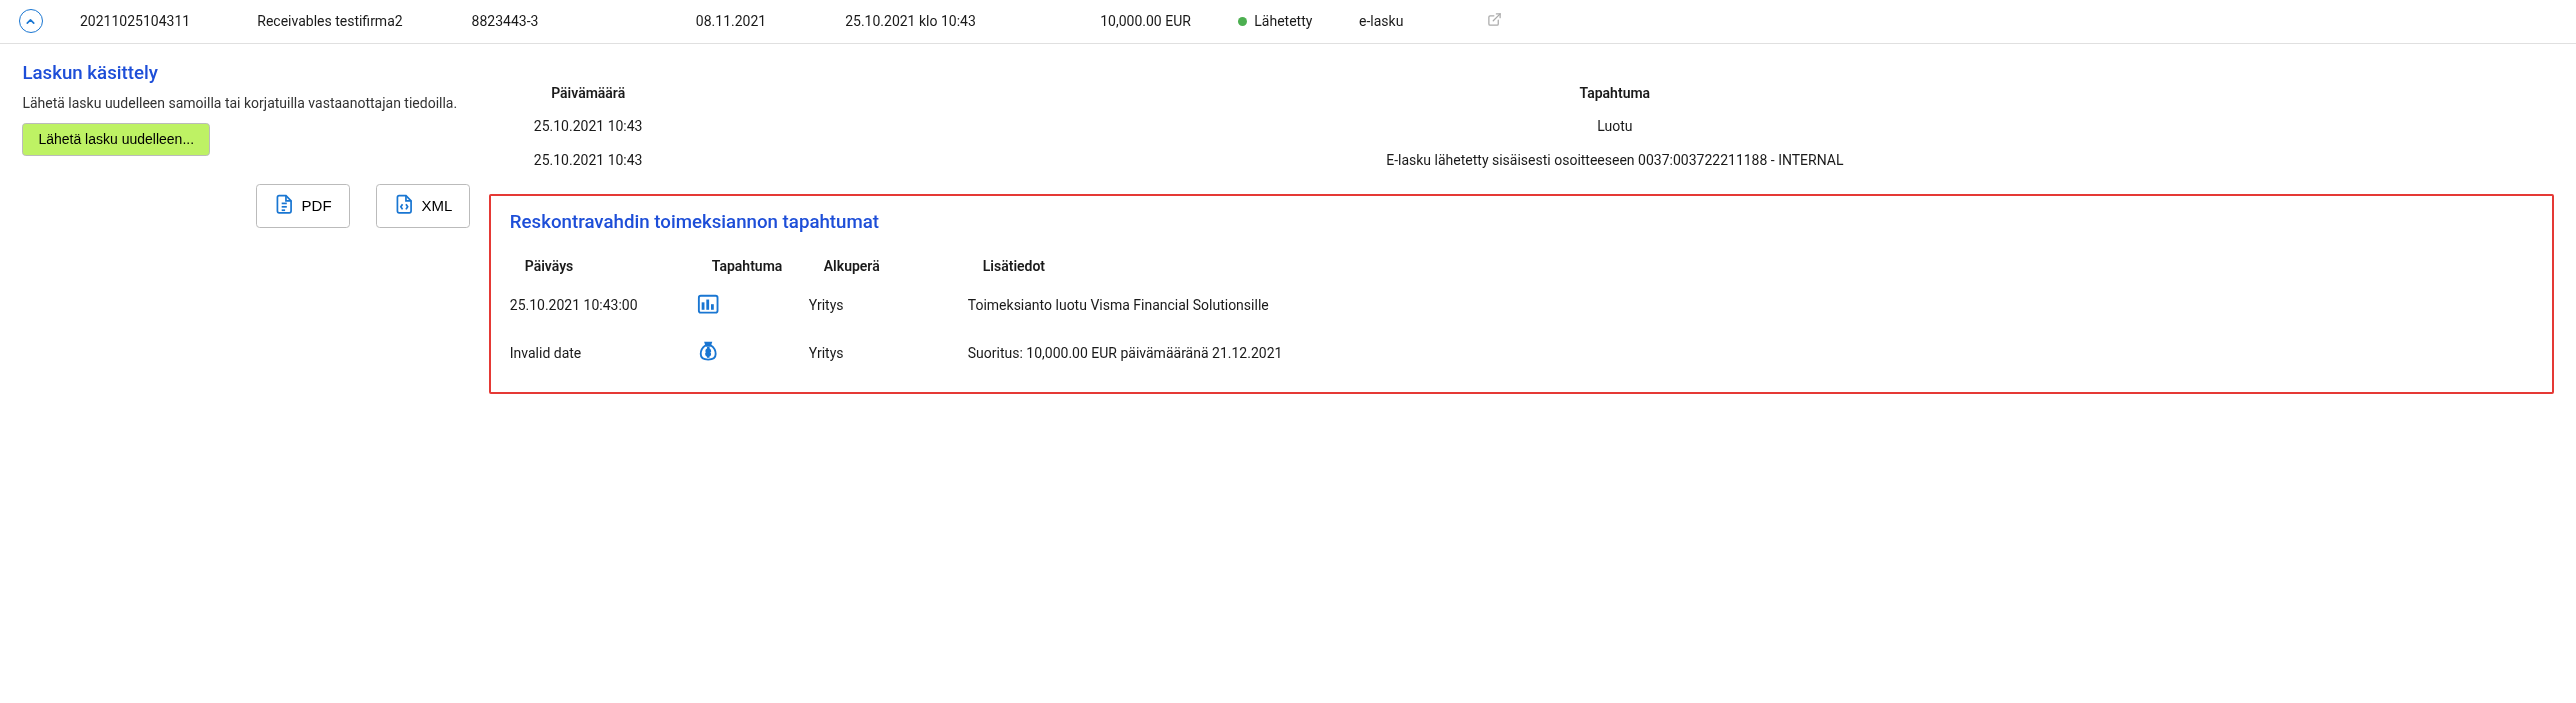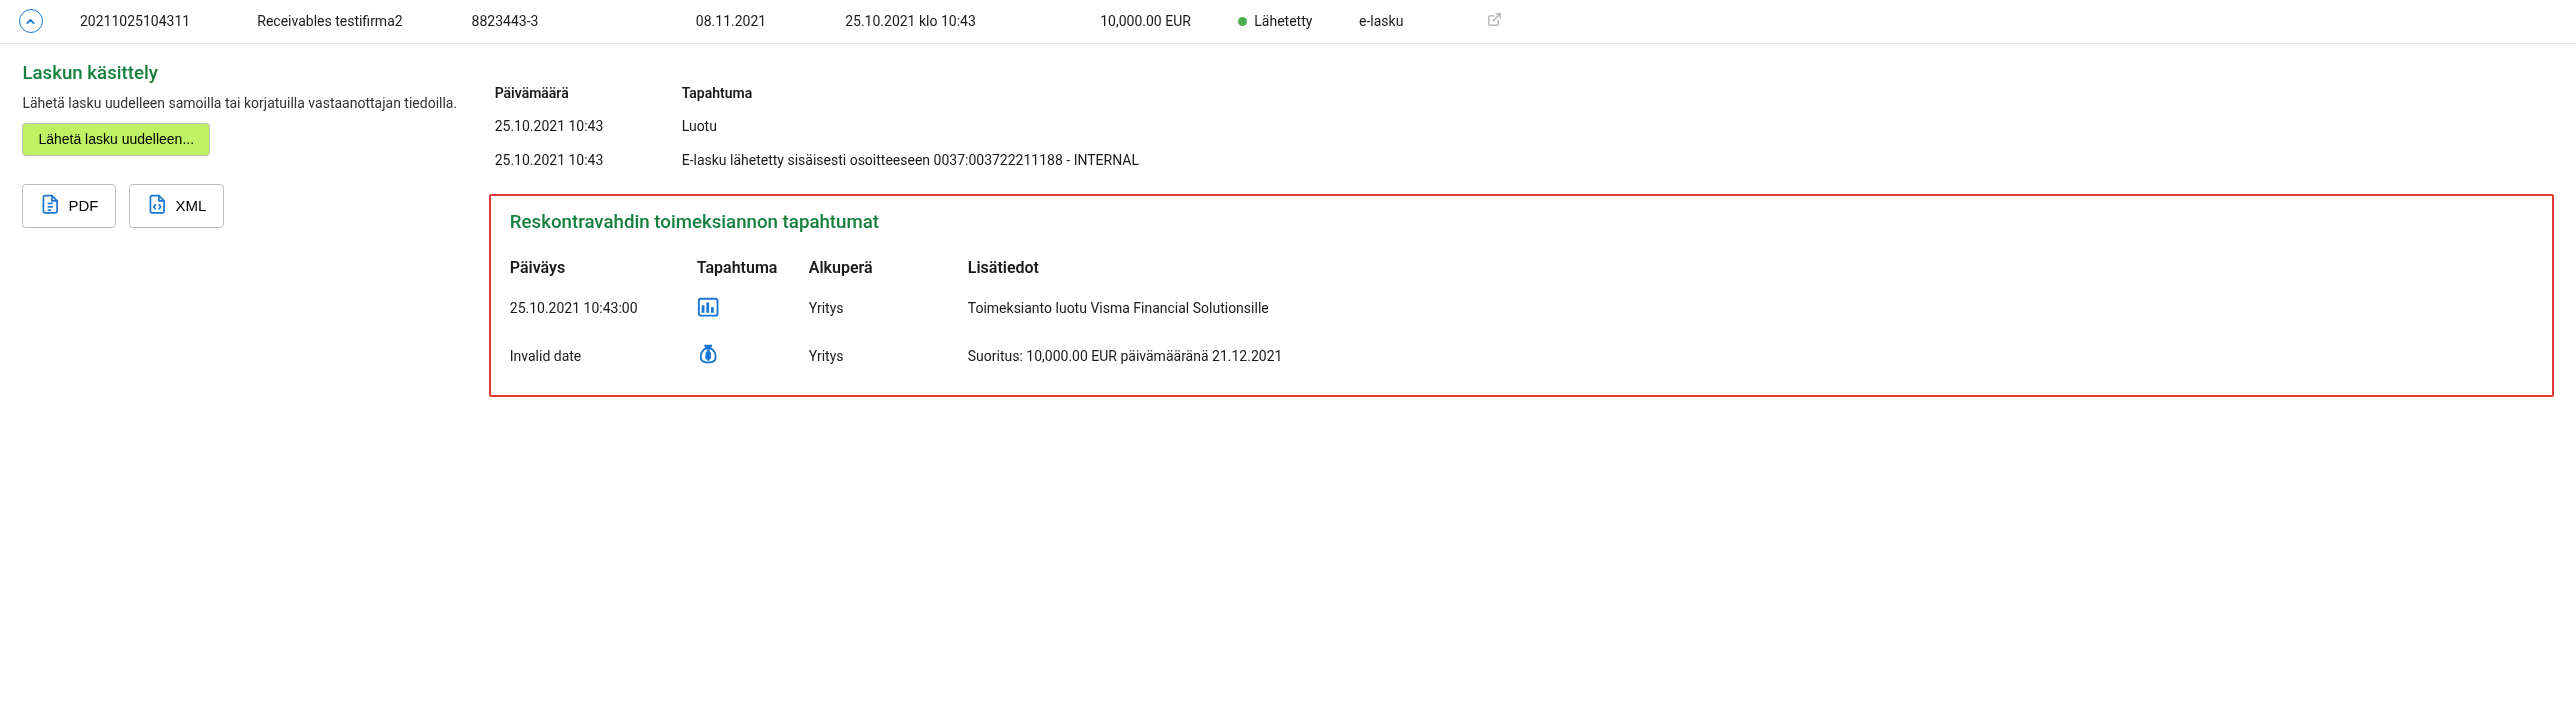--- a/index.html
+++ b/index.html
@@ -18,38 +18,38 @@
     .col-status { width: 131px; display:flex; align-items:center; justify-content:center; gap:7.5px; }
     .dot { width: 9.3px; height: 9.3px; border-radius: 50%; background: #4caf50; flex-shrink:0; }
     .col-type { width: 112px; }
     .col-ext { width: 47px; text-align:center; }
     .ext-icon { color: #999; }
     
     .detail { display:flex; padding: 18.7px 22.4px; gap: 18.7px; }
     .left-col { width: 448px; flex-shrink:0; }
     .right-col { flex: 1; }
     
-    h3 { font-size: 18.7px; font-weight: 500; margin-bottom: 11.2px; color: #15803d; }
+    h3 { font-size: 18.7px; font-weight: 500; margin-bottom: 11.2px; color: #1d4ed8; }
     .desc { font-size: 14px; color: #333; margin-bottom: 11.2px; }
     .btn { display:inline-block; padding: 7.5px 15px; border: 0.9px solid #bbb; border-radius: 3.7px; background: #bef264; font-size: 14px; cursor: pointer; }
     
     .attach-section { margin-top: 28px; }
-    .attach-row { display:flex; gap: 13px; margin-top: 9.3px; }
+    .attach-row { display:flex; gap: 26px; margin-top: 9.3px; justify-content: flex-end; }
     .attach-btn { display:inline-flex; align-items:center; gap:7.5px; padding: 9.3px 17px; border: 0.9px solid #bbb; border-radius: 3.7px; background: #fff; font-size: 15px; cursor: pointer; }
     .attach-btn .ficon { color: #1976d2; }
     
-    .event-table { margin-top: 15px; }
+    .event-table { margin-top: 15px; text-align: center; }
     .event-head { display:flex; font-weight: 600; font-size: 14px; padding: 7.5px 5.6px; }
     .event-row { display:flex; font-size: 14px; padding: 9.3px 5.6px; }
     .ev-date { width: 187px; flex-shrink:0; }
     .ev-event { flex: 1; }
     
     .highlight-box { border: 2.8px solid #e53935; border-radius: 1.9px; padding: 15px 18.7px; margin-top: 17px; }
     .highlight-box h3 { margin-bottom: 17px; }
-    .res-head { display:flex; font-weight: 600; font-size: 16px; padding: 7.5px 0; }
+    .res-head { display:flex; font-weight: 600; font-size: 14px; padding: 7.5px 0; margin-left: 15px; }
     .res-row { display:flex; font-size: 14px; padding: 11.2px 0; align-items:center; }
     .res-date { width: 187px; flex-shrink:0; }
     .res-ev { width: 112px; flex-shrink:0; }
     .res-org { width: 159px; flex-shrink:0; }
     .res-info { flex: 1; }
     .res-icon { color: #1976d2; }
     
     .icon-svg { width: 20.5px; height: 20.5px; }
   </style>
 </head>

